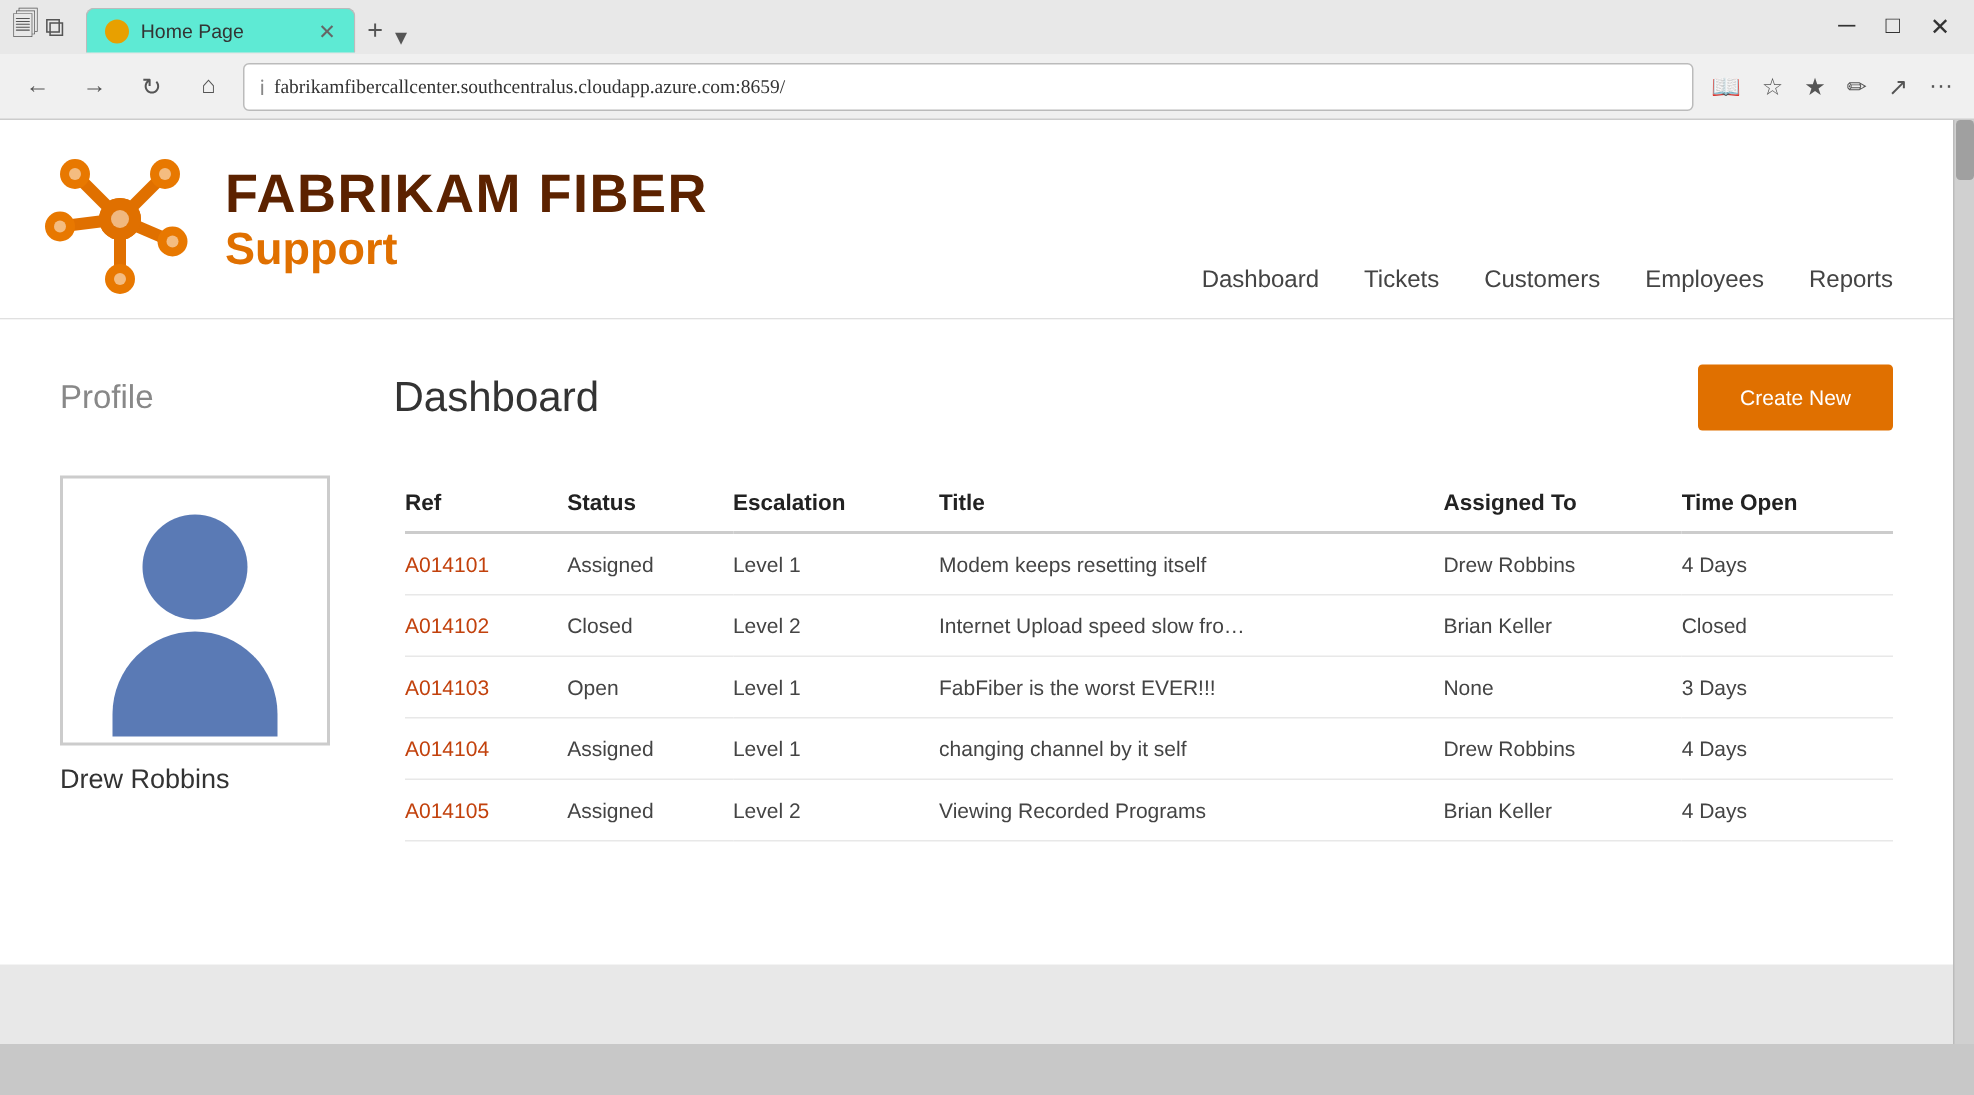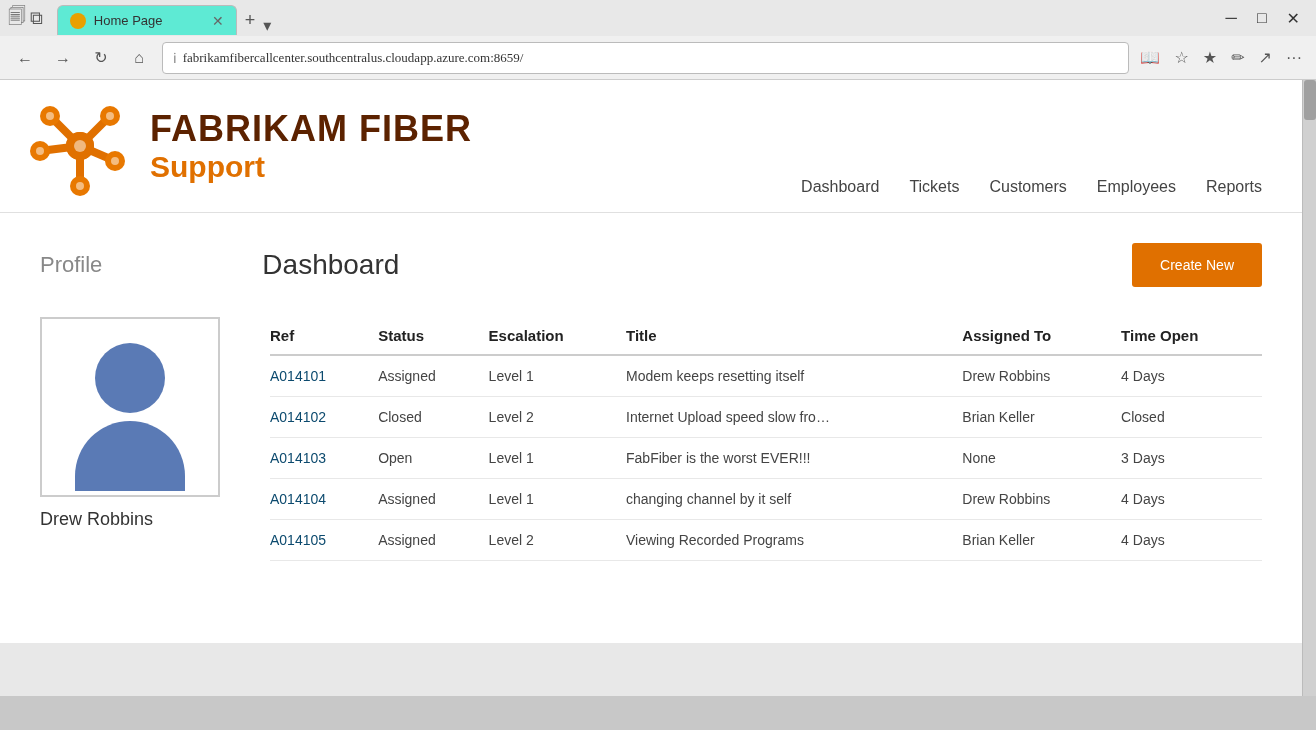--- a/index.html
+++ b/index.html
@@ -101,21 +101,21 @@
       width: 110px; height: 70px; background: #5a7ab5; border-radius: 55px 55px 0 0; margin-top: 8px;
     }
     .profile-name { font-size: 18px; color: #333; margin-top: 12px; }
 
     
     .tickets-section { flex: 1; }
     table { width: 100%; border-collapse: collapse; }
     thead tr { border-bottom: 2px solid #ccc; }
     th { text-align: left; padding: 10px 14px 10px 0; font-size: 15px; font-weight: 600; color: #222; }
     td { padding: 12px 14px 12px 0; font-size: 14px; color: #444; border-bottom: 1px solid #e8e8e8; }
-    .ref-link { color: #0c4a6e; text-decoration: none; cursor: pointer; font-weight: 500; }
+    .ref-link { color: #c2410c; text-decoration: none; cursor: pointer; font-weight: 500; }
 
     
     .title-bar-icons { display: flex; gap: 4px; align-items: center; }
     .title-icon { font-size: 18px; color: #555; }
   </style>
 </head>
 <body>
 
 <div class="browser-chrome">
   <div class="browser-title-bar">

